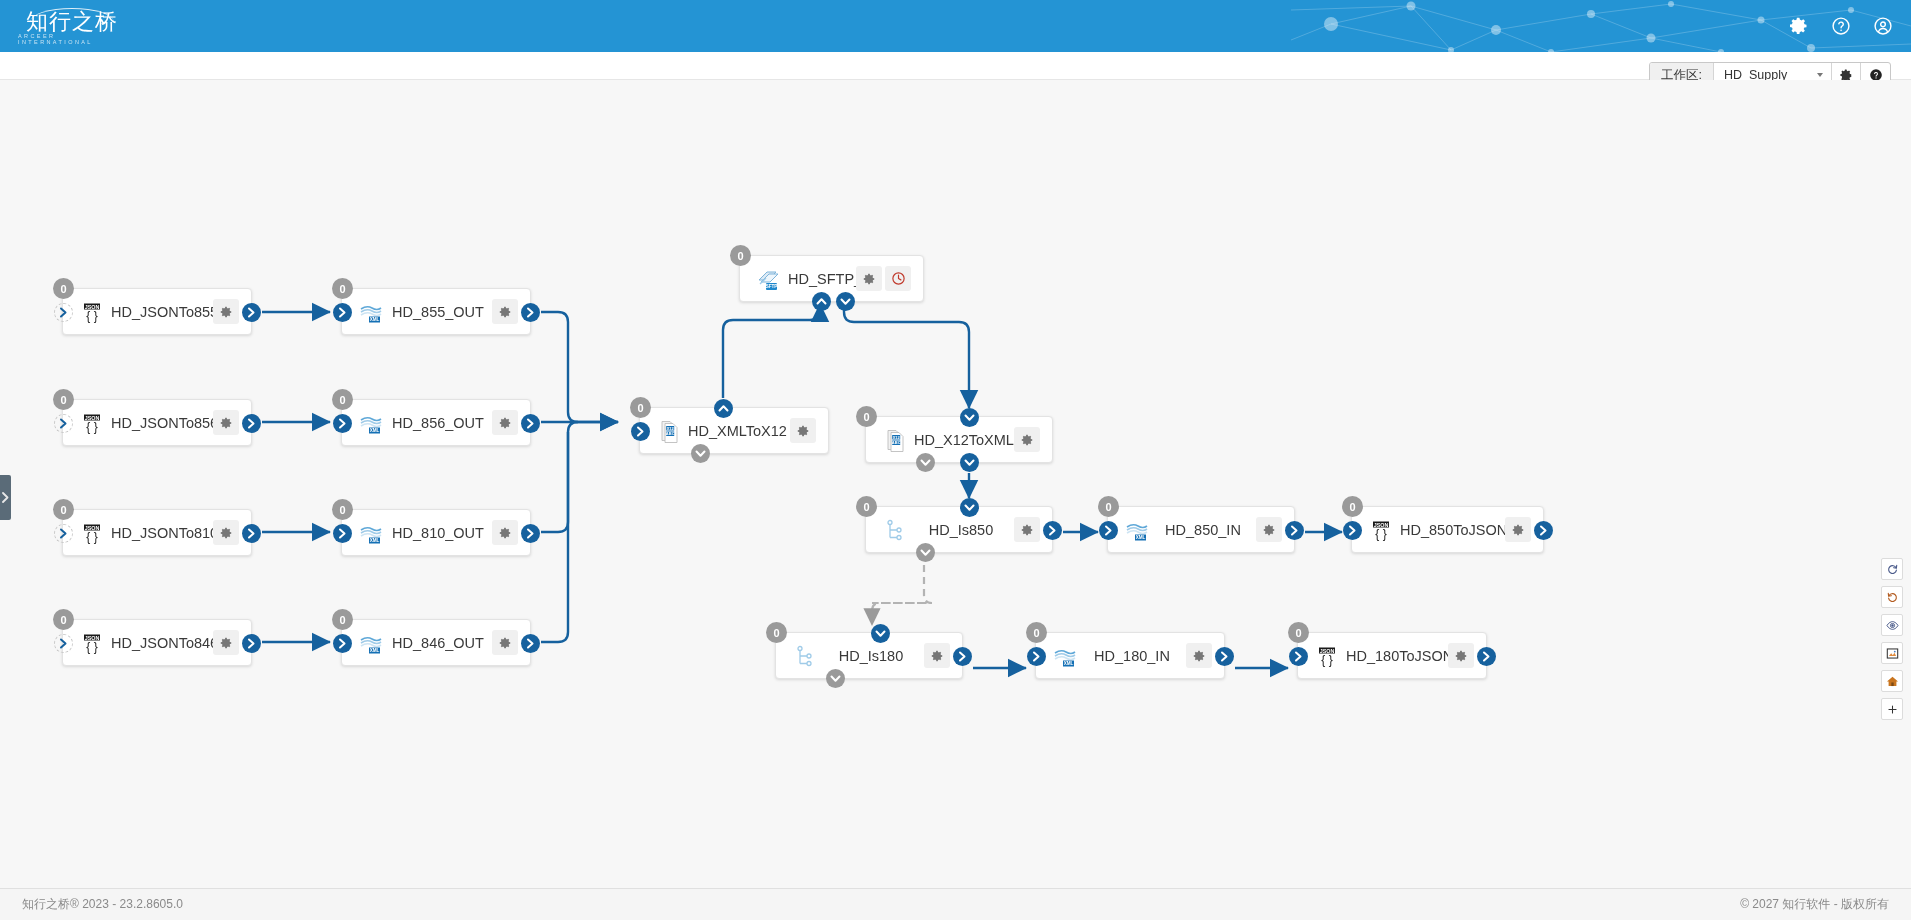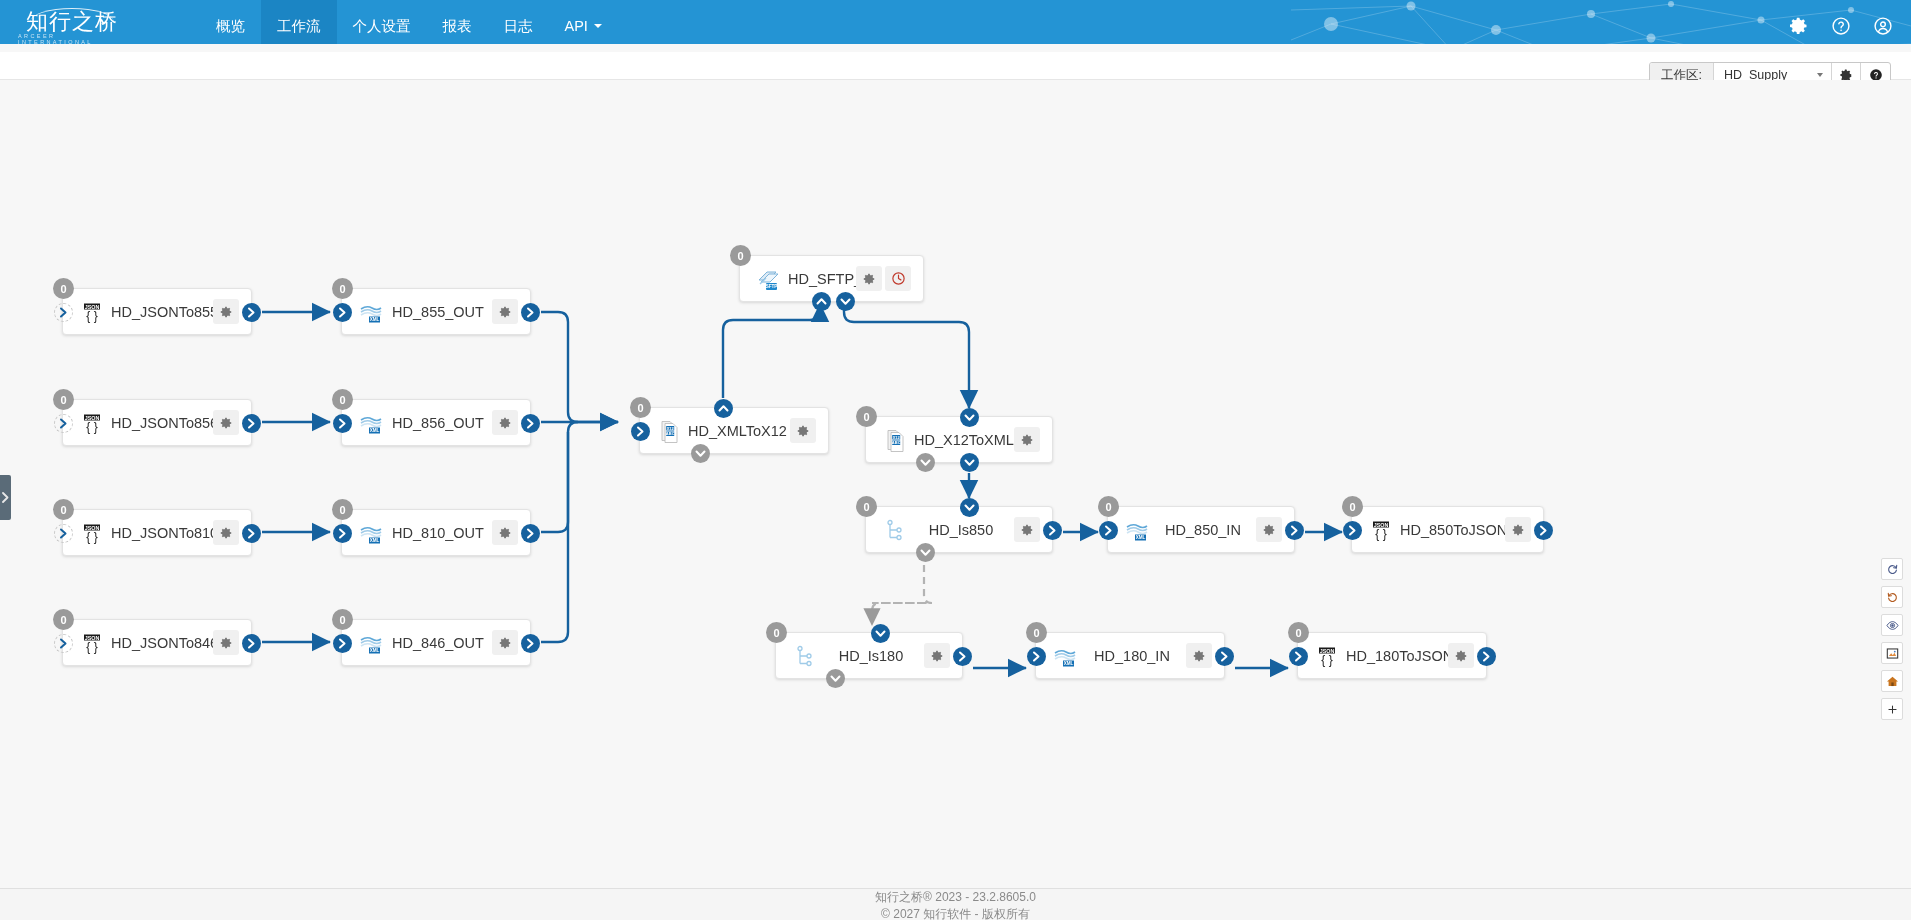--- a/index.html
+++ b/index.html
@@ -7,21 +7,21 @@
     margin: 0; padding: 0;
     width: 1911px; height: 920px;
     overflow: hidden;
     font-family: "Liberation Sans", sans-serif;
     background: #f7f7f7;
   }
 
   
   .header {
     position: absolute; top: 0; left: 0;
-    width: 1911px; height: 44px;
+    width: 1911px; height: 52px;
     background: #2494d4;
     overflow: hidden;
   }
   .header-bg-svg { position: absolute; right: 0; top: 0; height: 52px; width: 620px; }
   .logo-wrap {
     position: absolute; left: 18px; top: 4px;
     width: 108px; height: 44px;
     display: flex; flex-direction: column;
     align-items: center; justify-content: center;
   }
@@ -178,21 +178,21 @@
     display: flex; align-items: center; justify-content: center;
     cursor: pointer;
   }
 
   
   .footer {
     position: absolute; bottom: 0; left: 0;
     width: 1911px; height: 32px;
     background: #f5f5f5; border-top: 1px solid #e0e0e0;
     display: flex; align-items: center; justify-content: space-between;
-    padding: 0 22px; font-size: 12px; color: #8a8a8a; flex-direction: column;
+    padding: 0 22px; font-size: 12px; color: #8a8a8a;
   }
 </style>
 </head>
 <body>
 
 <div class="header">
   <svg class="header-bg-svg" viewBox="0 0 620 52" preserveAspectRatio="none">
     <g stroke="rgba(255,255,255,0.30)" stroke-width="0.7" fill="none">
       <path d="M40 24 L120 6 L205 30 L160 50 L40 24 Z"></path>
       <path d="M120 6 L160 50 M205 30 L300 14 L360 38 L260 52 L205 30"></path>
@@ -214,41 +214,20 @@
         <circle cx="430" cy="52" r="3"></circle>
     </g>
   </svg>
 
   <div class="logo-wrap">
     <div class="logo-arc"></div>
     <div class="logo-cn">知行之桥</div>
     <div class="logo-en">ARCEER INTERNATIONAL</div>
   </div>
 
-  <div class="nav">
-    <div class="nav-item">
-        <span>概览</span>
-      </div>
-    <div class="nav-item active">
-        <span>工作流</span>
-      </div>
-    <div class="nav-item">
-        <span>个人设置</span>
-      </div>
-    <div class="nav-item">
-        <span>报表</span>
-      </div>
-    <div class="nav-item">
-        <span>日志</span>
-      </div>
-    <div class="nav-item">
-      <span>API</span>
-      <span class="nav-caret"></span>
-    </div>
-  </div>
 
   <div class="header-icons">
     <svg class="hicon" viewBox="0 0 24 24" fill="#fff">
       <path d="M12 8a4 4 0 100 8 4 4 0 000-8zm0 6a2 2 0 110-4 2 2 0 010 4z"></path>
       <path d="M21 13.5v-3l-2.4-.5a7 7 0 00-.8-1.9l1.4-2-2.1-2.1-2 1.4a7 7 0 00-1.9-.8L12.5 2h-3l-.5 2.4a7 7 0 00-1.9.8l-2-1.4L3 5.9l1.4 2a7 7 0 00-.8 1.9L1.2 10.3v3l2.4.5a7 7 0 00.8 1.9l-1.4 2 2.1 2.1 2-1.4c.6.4 1.2.6 1.9.8l.5 2.4h3l.5-2.4c.7-.2 1.3-.4 1.9-.8l2 1.4 2.1-2.1-1.4-2c.4-.6.6-1.2.8-1.9l2.6-.3z"></path>
     </svg>
     <svg class="hicon" viewBox="0 0 24 24" fill="none" stroke="#fff" stroke-width="1.7">
       <circle cx="12" cy="12" r="9.5"></circle>
       <path d="M9.4 9.3a2.7 2.7 0 015.3.8c0 1.8-2.6 2.1-2.6 3.9" stroke-linecap="round"></path>
       <circle cx="12.1" cy="17.2" r="1" fill="#fff" stroke="none"></circle>

